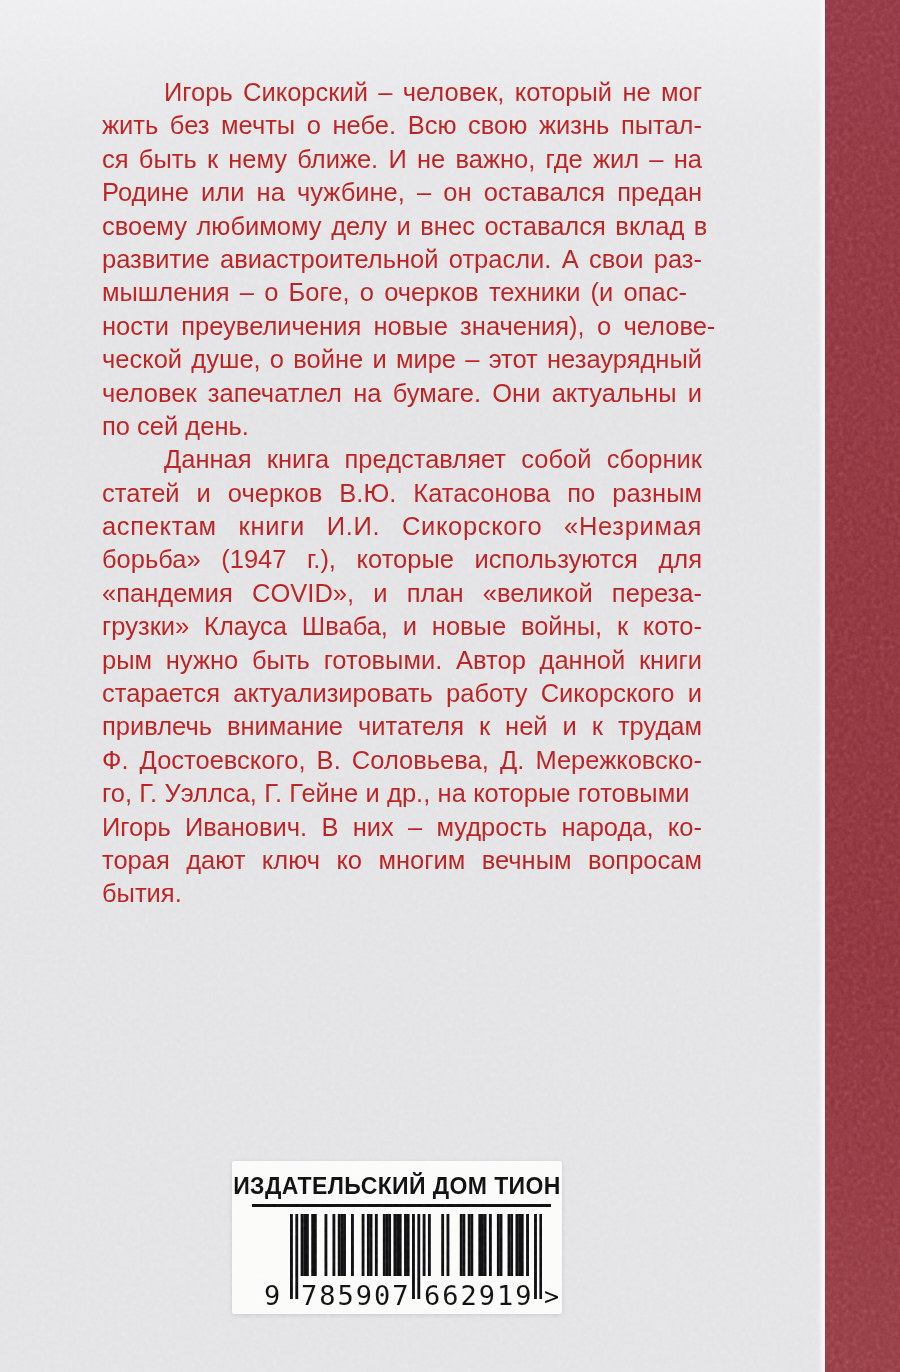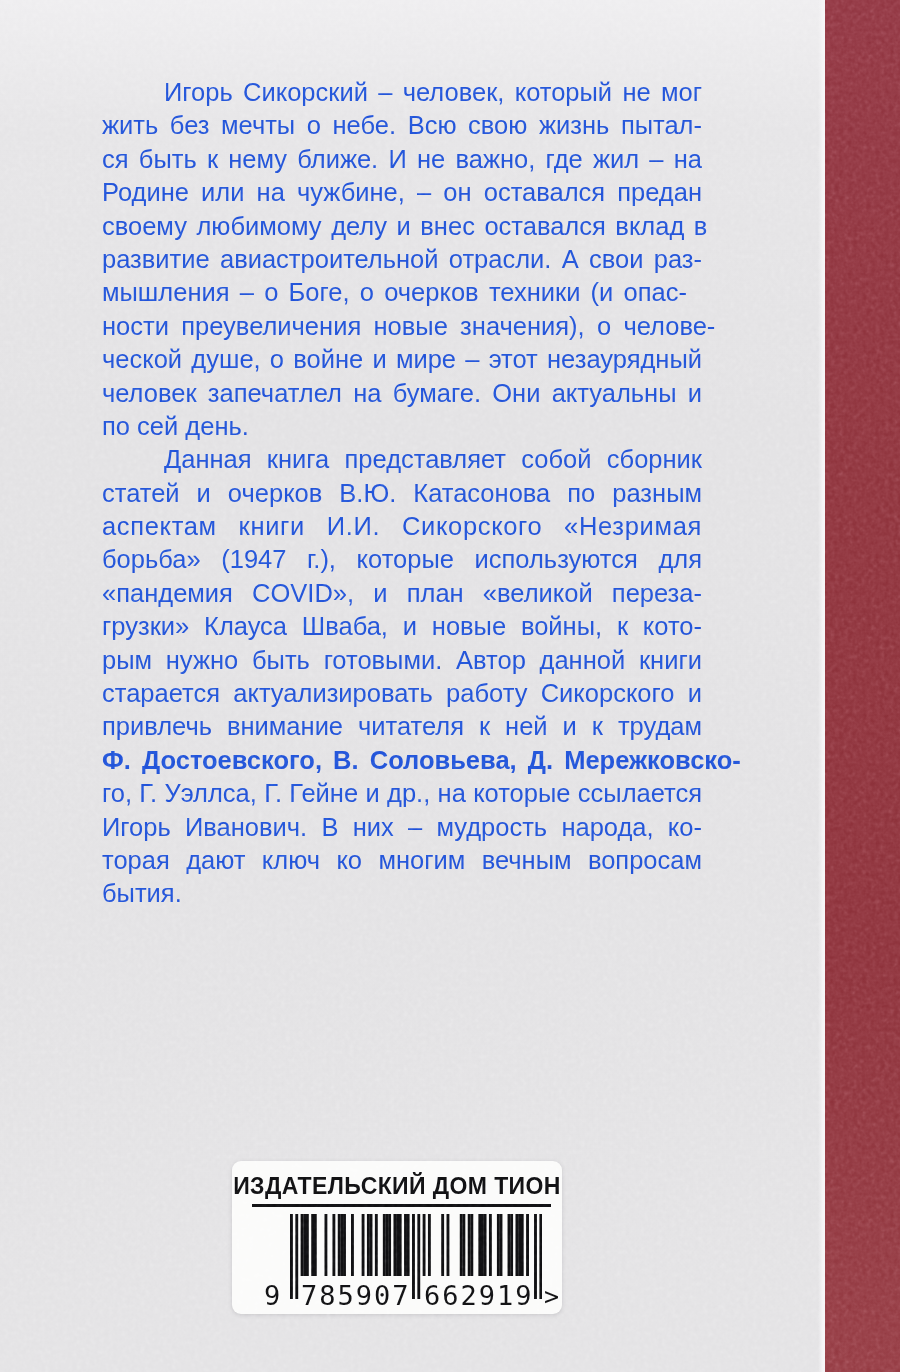--- a/index.html
+++ b/index.html
@@ -22,21 +22,21 @@
   }
   .blurb{
     position:absolute;left:102px;top:76px;width:600px;
     color:#373439;font-size:25.5px;
   }
   .line{height:33.4px;line-height:33.4px;white-space:nowrap;overflow:visible;}
   .line span{display:inline-block;}
   .line.first span{margin-left:62px;}
   .pub-label{
     position:absolute;left:232px;top:1161px;width:330px;height:153px;
-    background:#fbfbfa;border-radius:9px;
+    background:#fbfbfa;border-radius:2px;
     box-shadow:0 1px 4px rgba(60,60,70,.18);
   }
   .label-title{
     margin-top:12px;text-align:center;
     font-weight:bold;font-size:23px;letter-spacing:.4px;color:#0e0e10;
     white-space:nowrap;
   }
   .label-rule{height:3px;background:#0e0e10;margin:4px 11px 0 20px;}
   .bc-wrap{position:relative;width:292px;height:92px;margin:7px 0 0 32px;}
   .bc-svg{position:absolute;left:26px;top:0;}
@@ -54,43 +54,43 @@
   }
 </style>
 </head>
 <body>
 
 <div class="page">
   <div class="paper"></div>
   <div class="edge-light"></div>
   <div class="spine-stripe"></div>
 
-  <div class="blurb" style="color: #1d4ed8;">
+  <div class="blurb" style="color: #b91c1c;">
       <div class="line first"><span style="word-spacing: 3.23438px; letter-spacing: 0px;">Игорь Сикорский – человек, который не мог</span></div>
       <div class="line"><span style="word-spacing: 4.48242px; letter-spacing: 0px;">жить без мечты о небе. Всю свою жизнь пытал-</span></div>
       <div class="line"><span style="word-spacing: 3.12926px; letter-spacing: 0px;">ся быть к нему ближе. И не важно, где жил – на</span></div>
       <div class="line"><span style="word-spacing: 5.06027px; letter-spacing: 0px;">Родине или на чужбине, – он оставался предан</span></div>
       <div class="line"><span style="word-spacing: 2.45312px; letter-spacing: 0px;">своему любимому делу и внес оставался вклад в</span></div>
       <div class="line"><span style="word-spacing: 3.19687px; letter-spacing: 0px;">развитие авиастроительной отрасли. А свои раз-</span></div>
       <div class="line"><span style="word-spacing: 3.1582px; letter-spacing: 0px;">мышления – о Боге, о очерков техники (и опас-</span></div>
       <div class="line"><span style="word-spacing: 5.2125px; letter-spacing: 0px;">ности преувеличения новые значения), о челове-</span></div>
       <div class="line"><span style="word-spacing: 2.13086px; letter-spacing: 0px;">ческой душе, о войне и мире – этот незаурядный</span></div>
       <div class="line"><span style="word-spacing: 4.17969px; letter-spacing: 0px;">человек запечатлел на бумаге. Они актуальны и</span></div>
       <div class="line last"><span>по сей день.</span></div>
       <div class="line first"><span style="word-spacing: 8.17969px; letter-spacing: 0px;">Данная книга представляет собой сборник</span></div>
       <div class="line"><span style="word-spacing: 9.93229px; letter-spacing: 0px;">статей и очерков В.Ю. Катасонова по разным</span></div>
       <div class="line"><span style="word-spacing: 14px; letter-spacing: 0.667578px;">аспектам книги И.И. Сикорского «Незримая</span></div>
       <div class="line"><span style="word-spacing: 13.5406px; letter-spacing: 0px;">борьба» (1947 г.), которые используются для</span></div>
       <div class="line"><span style="word-spacing: 12.1031px; letter-spacing: 0px;">«пандемия COVID», и план «великой переза-</span></div>
       <div class="line"><span style="word-spacing: 7.71652px; letter-spacing: 0px;">грузки» Клауса Шваба, и новые войны, к кото-</span></div>
       <div class="line"><span style="word-spacing: 6.66667px; letter-spacing: 0px;">рым нужно быть готовыми. Автор данной книги</span></div>
       <div class="line"><span style="word-spacing: 6.21484px; letter-spacing: 0px;">старается актуализировать работу Сикорского и</span></div>
       <div class="line"><span style="word-spacing: 7.89062px; letter-spacing: 0px;">привлечь внимание читателя к ней и к трудам</span></div>
-      <div class="line"><span style="word-spacing: 4.04688px; letter-spacing: 0px; font-weight: bold;">Ф. Достоевского, В. Соловьева, Д. Мережковско-</span></div>
-      <div class="line"><span style="word-spacing: 0.244792px; letter-spacing: 0px;">го, Г. Уэллса, Г. Гейне и др., на которые ссылается</span></div>
+      <div class="line"><span style="word-spacing: 4.04688px; letter-spacing: 0px;">Ф. Достоевского, В. Соловьева, Д. Мережковско-</span></div>
+      <div class="line"><span style="word-spacing: 0.244792px; letter-spacing: 0px;">го, Г. Уэллса, Г. Гейне и др., на которые готовыми</span></div>
       <div class="line"><span style="word-spacing: 7.17188px; letter-spacing: 0px;">Игорь Иванович. В них – мудрость народа, ко-</span></div>
       <div class="line"><span style="word-spacing: 9.3099px; letter-spacing: 0px;">торая дают ключ ко многим вечным вопросам</span></div>
       <div class="line last"><span>бытия.</span></div>
     </div>
 
   <div class="pub-label" style="background: rgb(251, 251, 250);">
     <div class="label-title">ИЗДАТЕЛЬСКИЙ ДОМ ТИОН</div>
     <div class="label-rule"></div>
     <div class="bc-wrap">
       <svg class="bc-svg" width="252" height="88">

